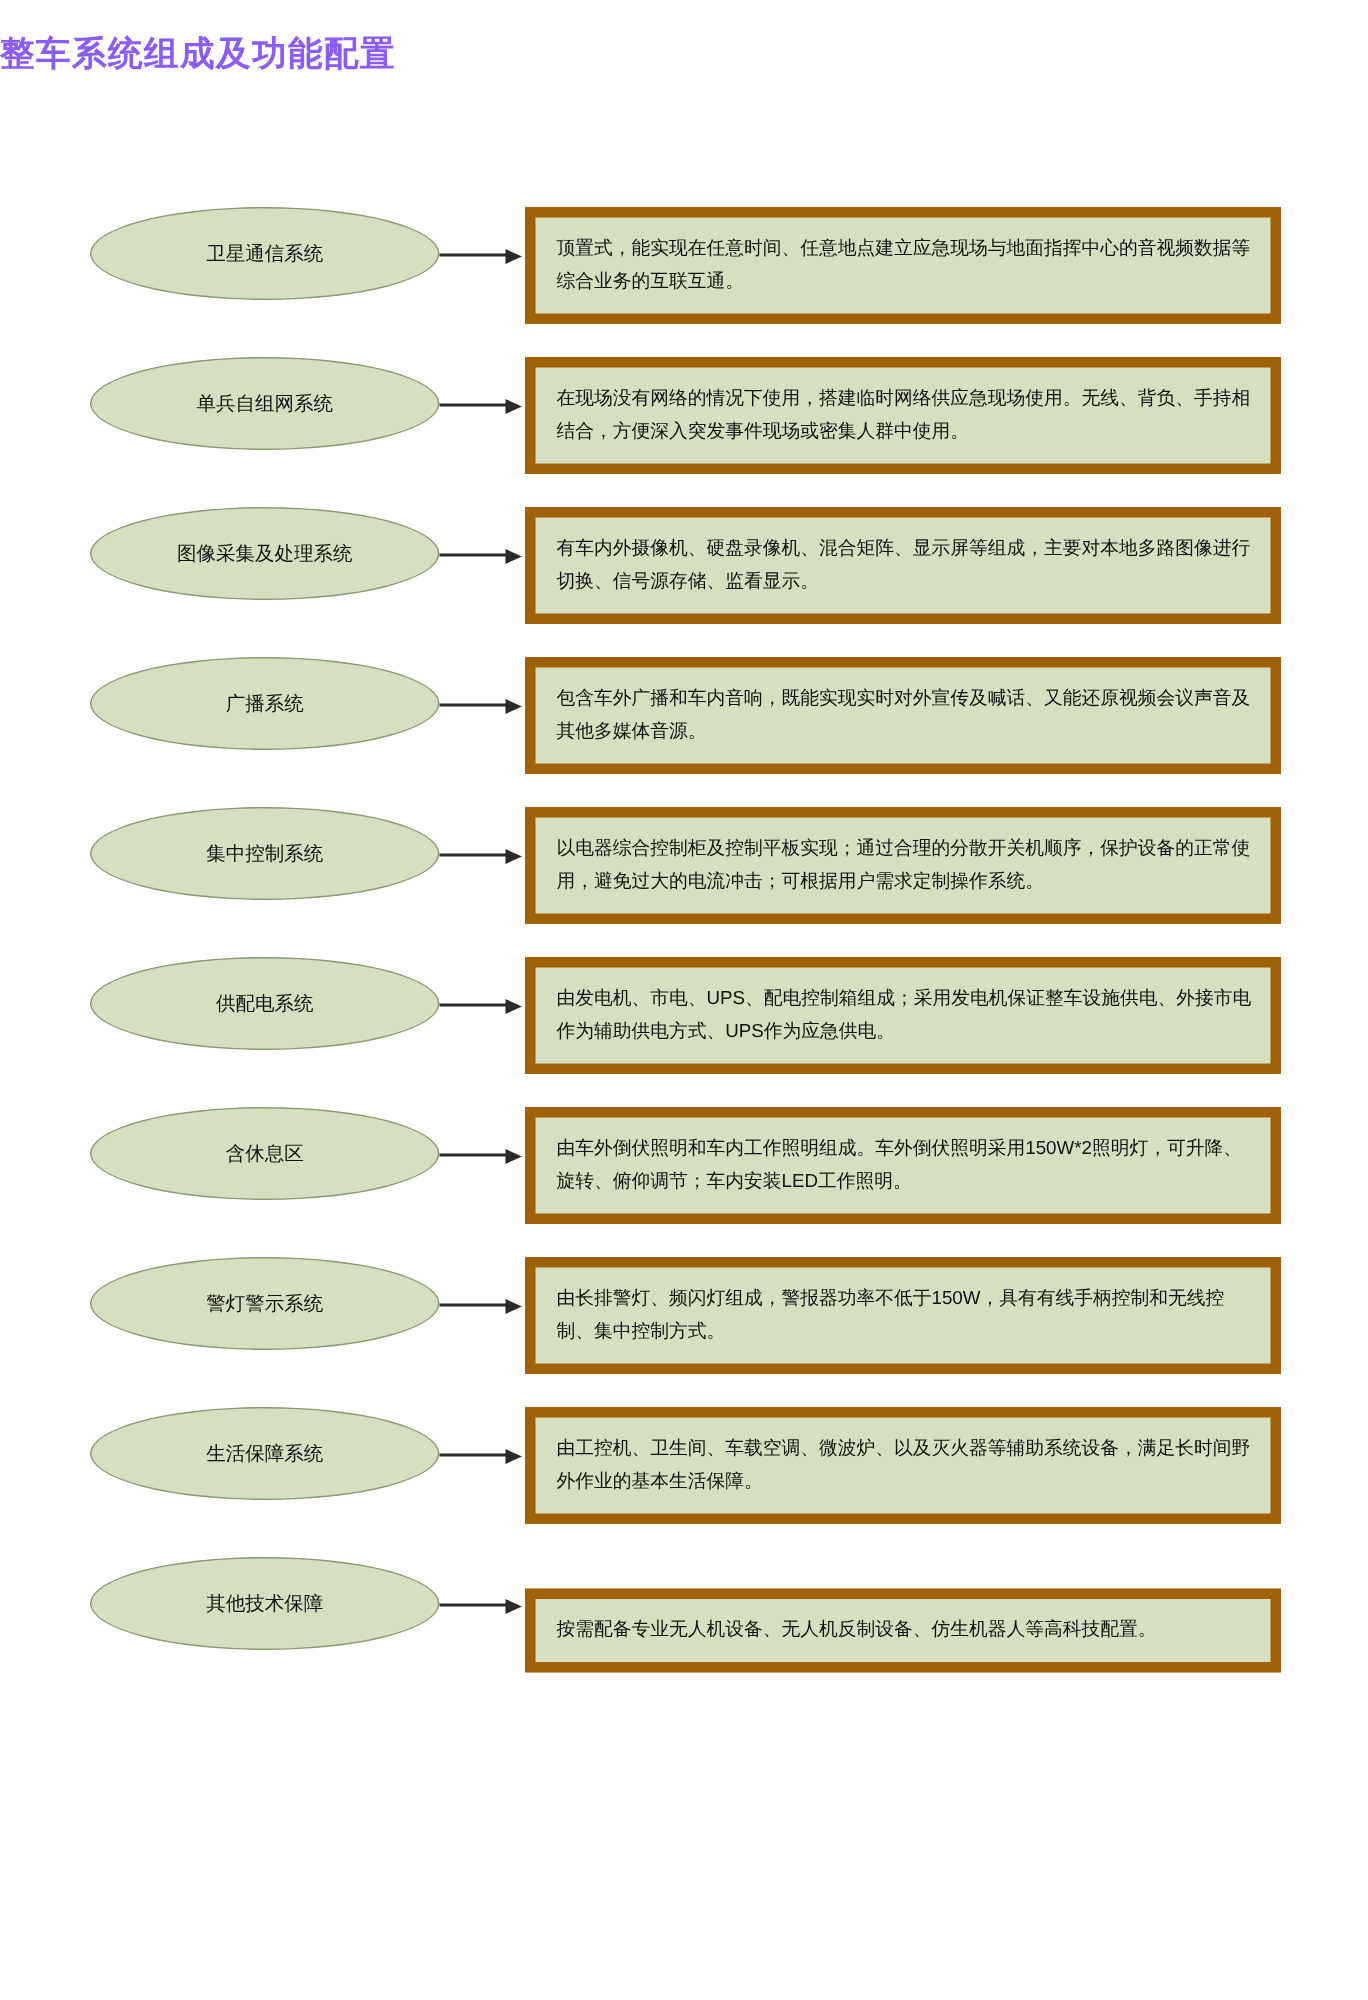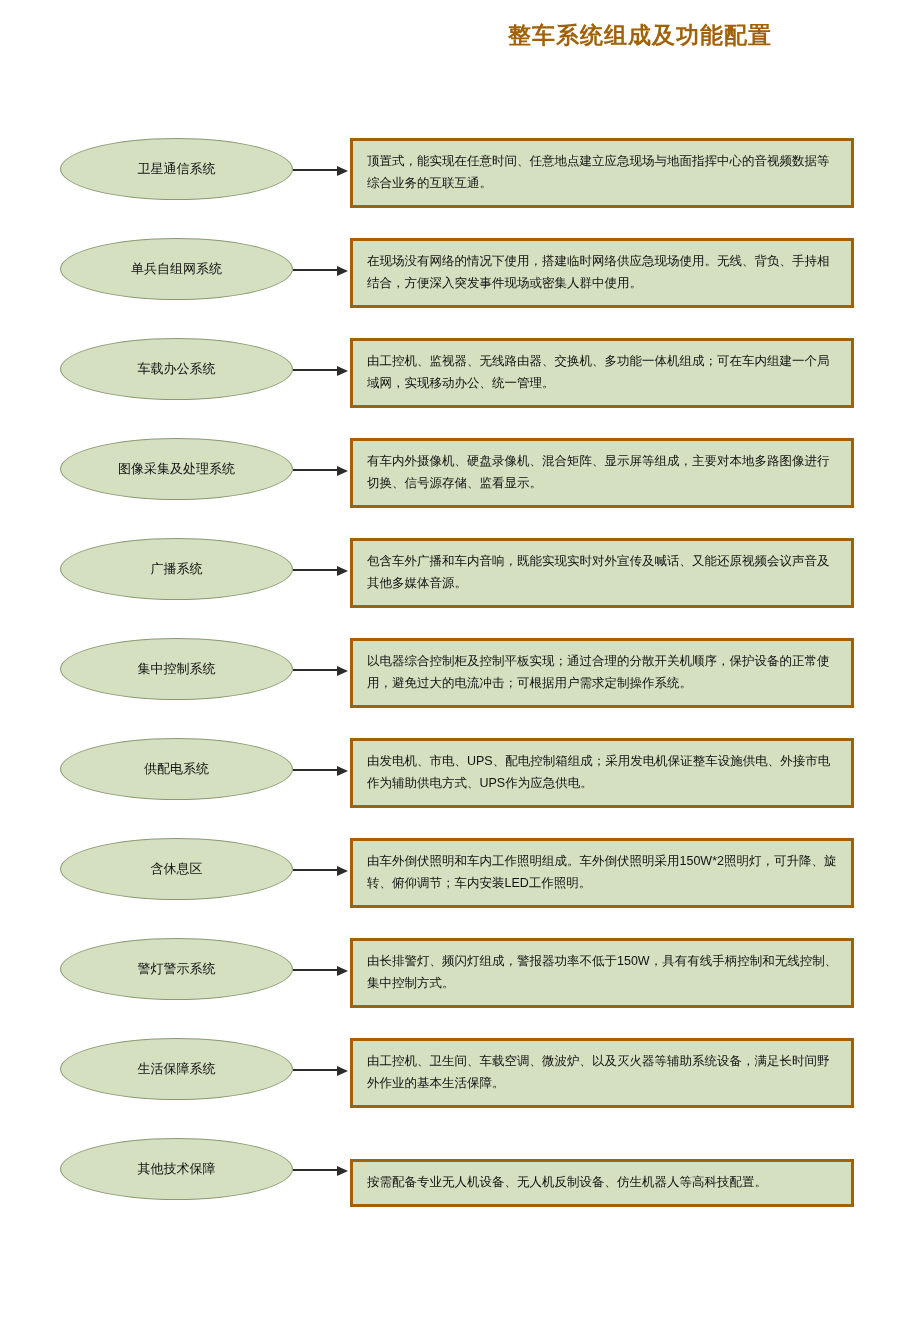--- a/index.html
+++ b/index.html
@@ -17,25 +17,25 @@
   .page {
     position: relative;
     width: 912px;
     height: 1333px;
   }
   .page-title {
     position: absolute;
     top: 20px;
     left: 0;
     width: 772px;
-    text-align: right;
+    text-align: left;
     font-size: 23px;
     font-weight: bold;
     letter-spacing: 1px;
-    color: #a16207;
+    color: #8b5cf6;
   }
   .rows {
     position: absolute;
     top: 130px;
     left: 0;
     width: 912px;
   }
   .row {
     position: relative;
     height: 100px;
@@ -86,21 +86,21 @@
     height: 0;
     border-left: 11px solid #2b2b2b;
     border-top: 5px solid transparent;
     border-bottom: 5px solid transparent;
   }
   .desc {
     position: absolute;
     left: 350px;
     width: 504px;
     background: #d5e0c0;
-    border: 3px solid #a16207;
+    border: 7px solid #a16207;
     box-sizing: border-box;
     font-size: 12.5px;
     line-height: 1.75;
     color: #111;
     padding: 10px 12px 10px 14px;
     text-align: left;
   }
   .desc.h2 { top: 8px; min-height: 58px; }
   .desc.h1 { top: 29px; min-height: 36px; }
 </style>
@@ -118,28 +118,20 @@
         </div>
         <div class="desc h2">顶置式，能实现在任意时间、任意地点建立应急现场与地面指挥中心的音视频数据等综合业务的互联互通。</div>
       </div>
       <div class="row">
         <div class="node">单兵自组网系统</div>
         <div class="arrow">
           <div class="line"></div>
           <div class="head"></div>
         </div>
         <div class="desc h2">在现场没有网络的情况下使用，搭建临时网络供应急现场使用。无线、背负、手持相结合，方便深入突发事件现场或密集人群中使用。</div>
-      </div>
-      <div class="row">
-        <div class="node">车载办公系统</div>
-        <div class="arrow">
-          <div class="line"></div>
-          <div class="head"></div>
-        </div>
-        <div class="desc h2">由工控机、监视器、无线路由器、交换机、多功能一体机组成；可在车内组建一个局域网，实现移动办公、统一管理。</div>
       </div>
       <div class="row">
         <div class="node">图像采集及处理系统</div>
         <div class="arrow">
           <div class="line"></div>
           <div class="head"></div>
         </div>
         <div class="desc h2">有车内外摄像机、硬盘录像机、混合矩阵、显示屏等组成，主要对本地多路图像进行切换、信号源存储、监看显示。</div>
       </div>
       <div class="row">

